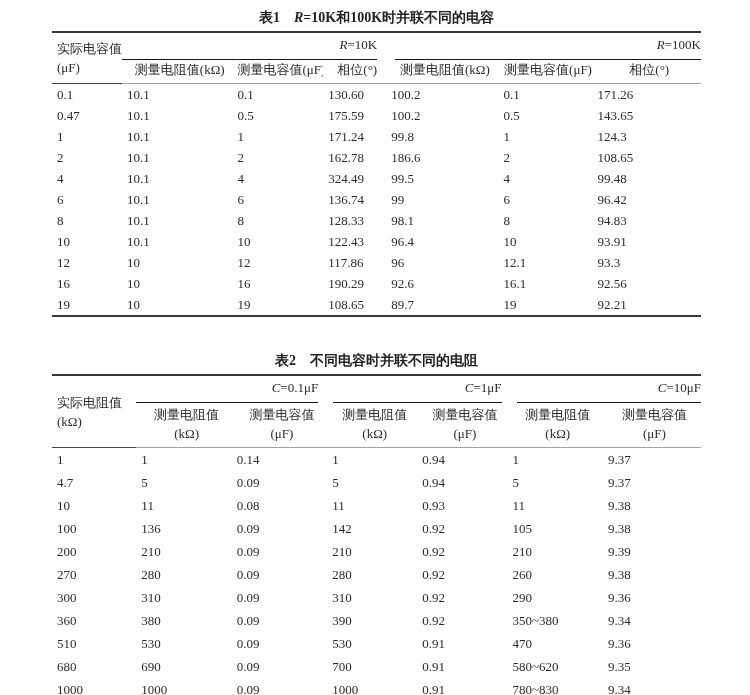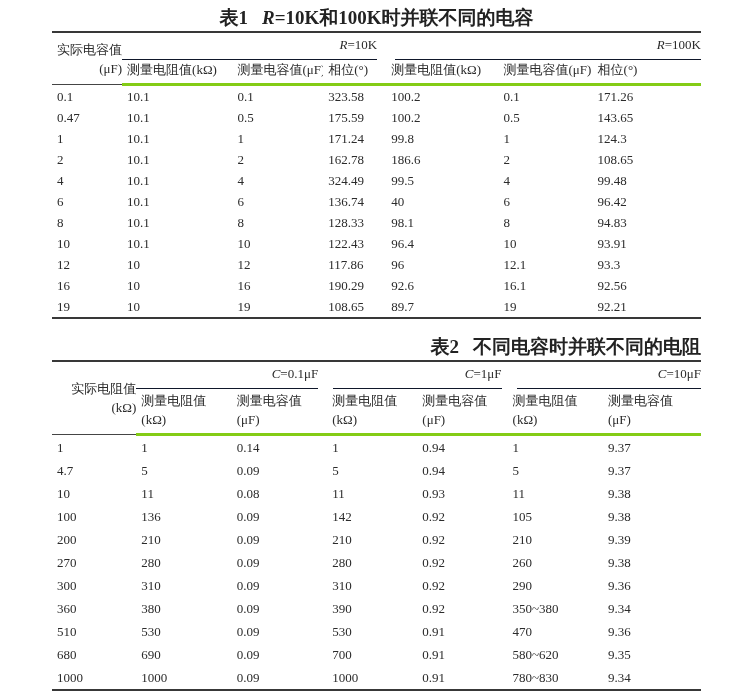--- a/index.html
+++ b/index.html
@@ -16,21 +16,21 @@
   }
   .sheet {
     box-sizing: border-box;
     width: 750px;
     height: 695px;
     padding: 8px 49px 0 52px;
   }
   .tbl-title {
     text-align: center;
     font-weight: bold;
-    font-size: 19px;
+    font-size: 14px;
     line-height: 19px;
     margin-bottom: 4px;
     color: #222222;
   }
   .tbl-title .tlabel { margin-right: 14px; }
   .ital { font-style: italic; }
 
   table {
     width: 100%;
     border-collapse: collapse;
@@ -55,30 +55,30 @@
   th.gap-lr { padding-left: 6px; padding-right: 6px; }
   .grp-line {
     display: block;
     text-align: right;
     border-bottom: 1px solid #0f172a;
     padding-bottom: 6px;
     line-height: 17px;
   }
 
   
-  tr.sub th { border-bottom: 3px solid #84cc16; }
-  th.corner { border-bottom: 1px solid #454545; vertical-align: middle; line-height: 19px; text-align: right; }
+  tr.sub th { border-bottom: 1px solid #84cc16; text-align: center; }
+  th.corner { border-bottom: 1px solid #454545; vertical-align: middle; line-height: 19px; }
 
   .t1 tr.sub th { padding: 2px 0 5px 5px; line-height: 16px; }
   .t2 tr.sub th { padding: 2px 0 4px 5px; line-height: 19px; }
 
   .t1 td { height: 21px; line-height: 21px; }
   .t2 td { height: 23px; line-height: 23px; }
 
-  .t2-title { margin-top: 18px; text-align: right; }
+  .t2-title { margin-top: 34px; }
 </style>
 </head>
 <body>
 
 <div class="sheet">
 
   <div class="tbl-title">
     <span class="tlabel">表1</span><span class="ital">R</span><span>=10K和100K时并联不同的电容</span>
   </div>
 
@@ -112,21 +112,21 @@
         <th>测量电阻值(kΩ)</th>
         <th>测量电容值(μF)</th>
         <th>相位(°)</th>
       </tr>
     </thead>
     <tbody>
         <tr>
           <td>0.1</td>
           <td>10.1</td>
           <td>0.1</td>
-          <td>323.58</td>
+          <td>130.60</td>
           <td>100.2</td>
           <td>0.1</td>
           <td>171.26</td>
         </tr>
         <tr>
           <td>0.47</td>
           <td>10.1</td>
           <td>0.5</td>
           <td>175.59</td>
           <td>100.2</td>
@@ -158,21 +158,21 @@
           <td>324.49</td>
           <td>99.5</td>
           <td>4</td>
           <td>99.48</td>
         </tr>
         <tr>
           <td>6</td>
           <td>10.1</td>
           <td>6</td>
           <td>136.74</td>
-          <td>40</td>
+          <td>99</td>
           <td>6</td>
           <td>96.42</td>
         </tr>
         <tr>
           <td>8</td>
           <td>10.1</td>
           <td>8</td>
           <td>128.33</td>
           <td>98.1</td>
           <td>8</td>

